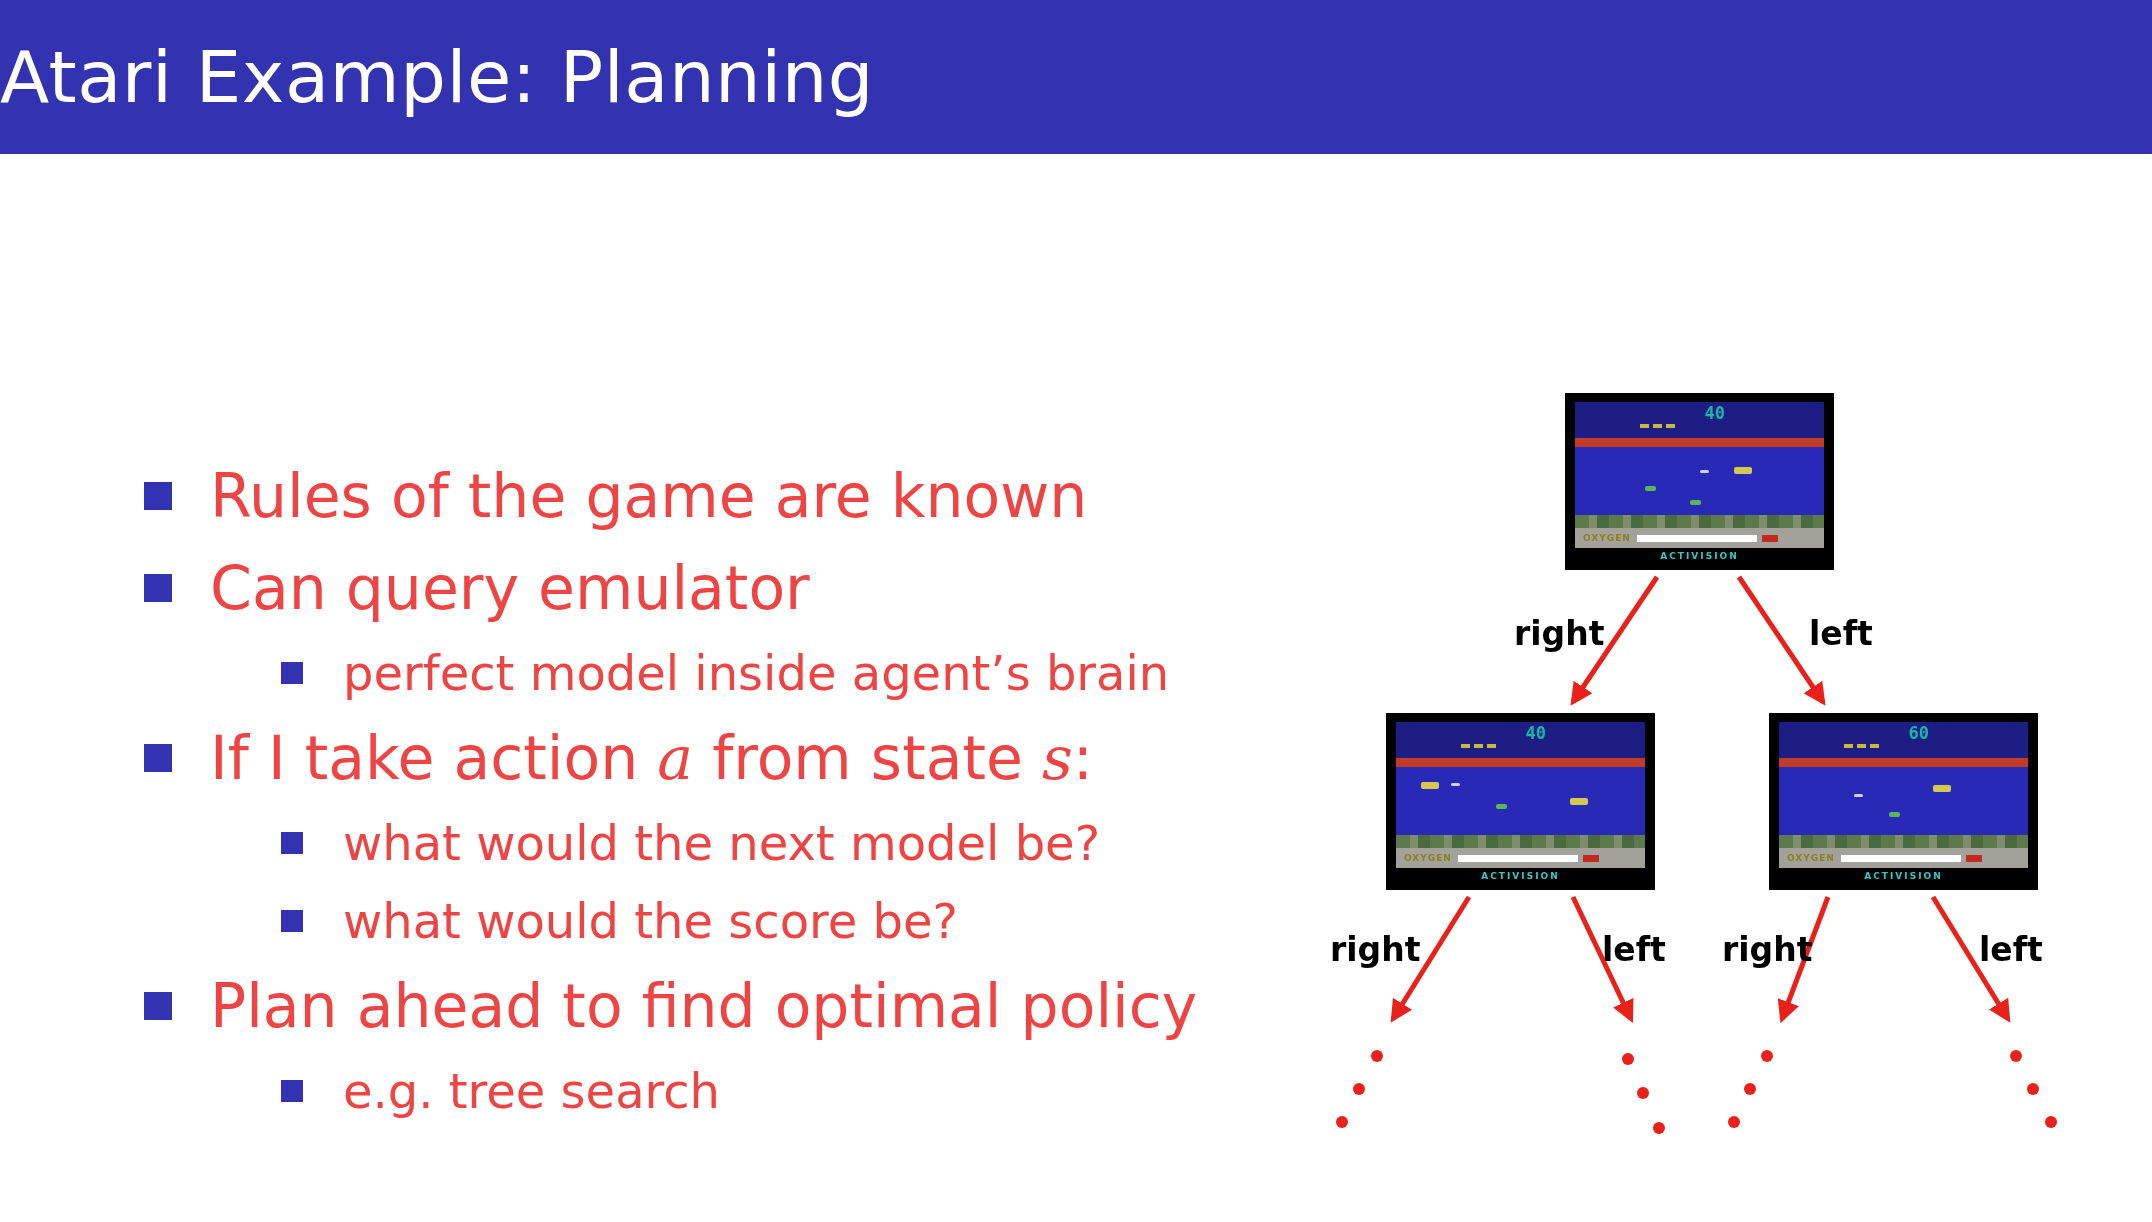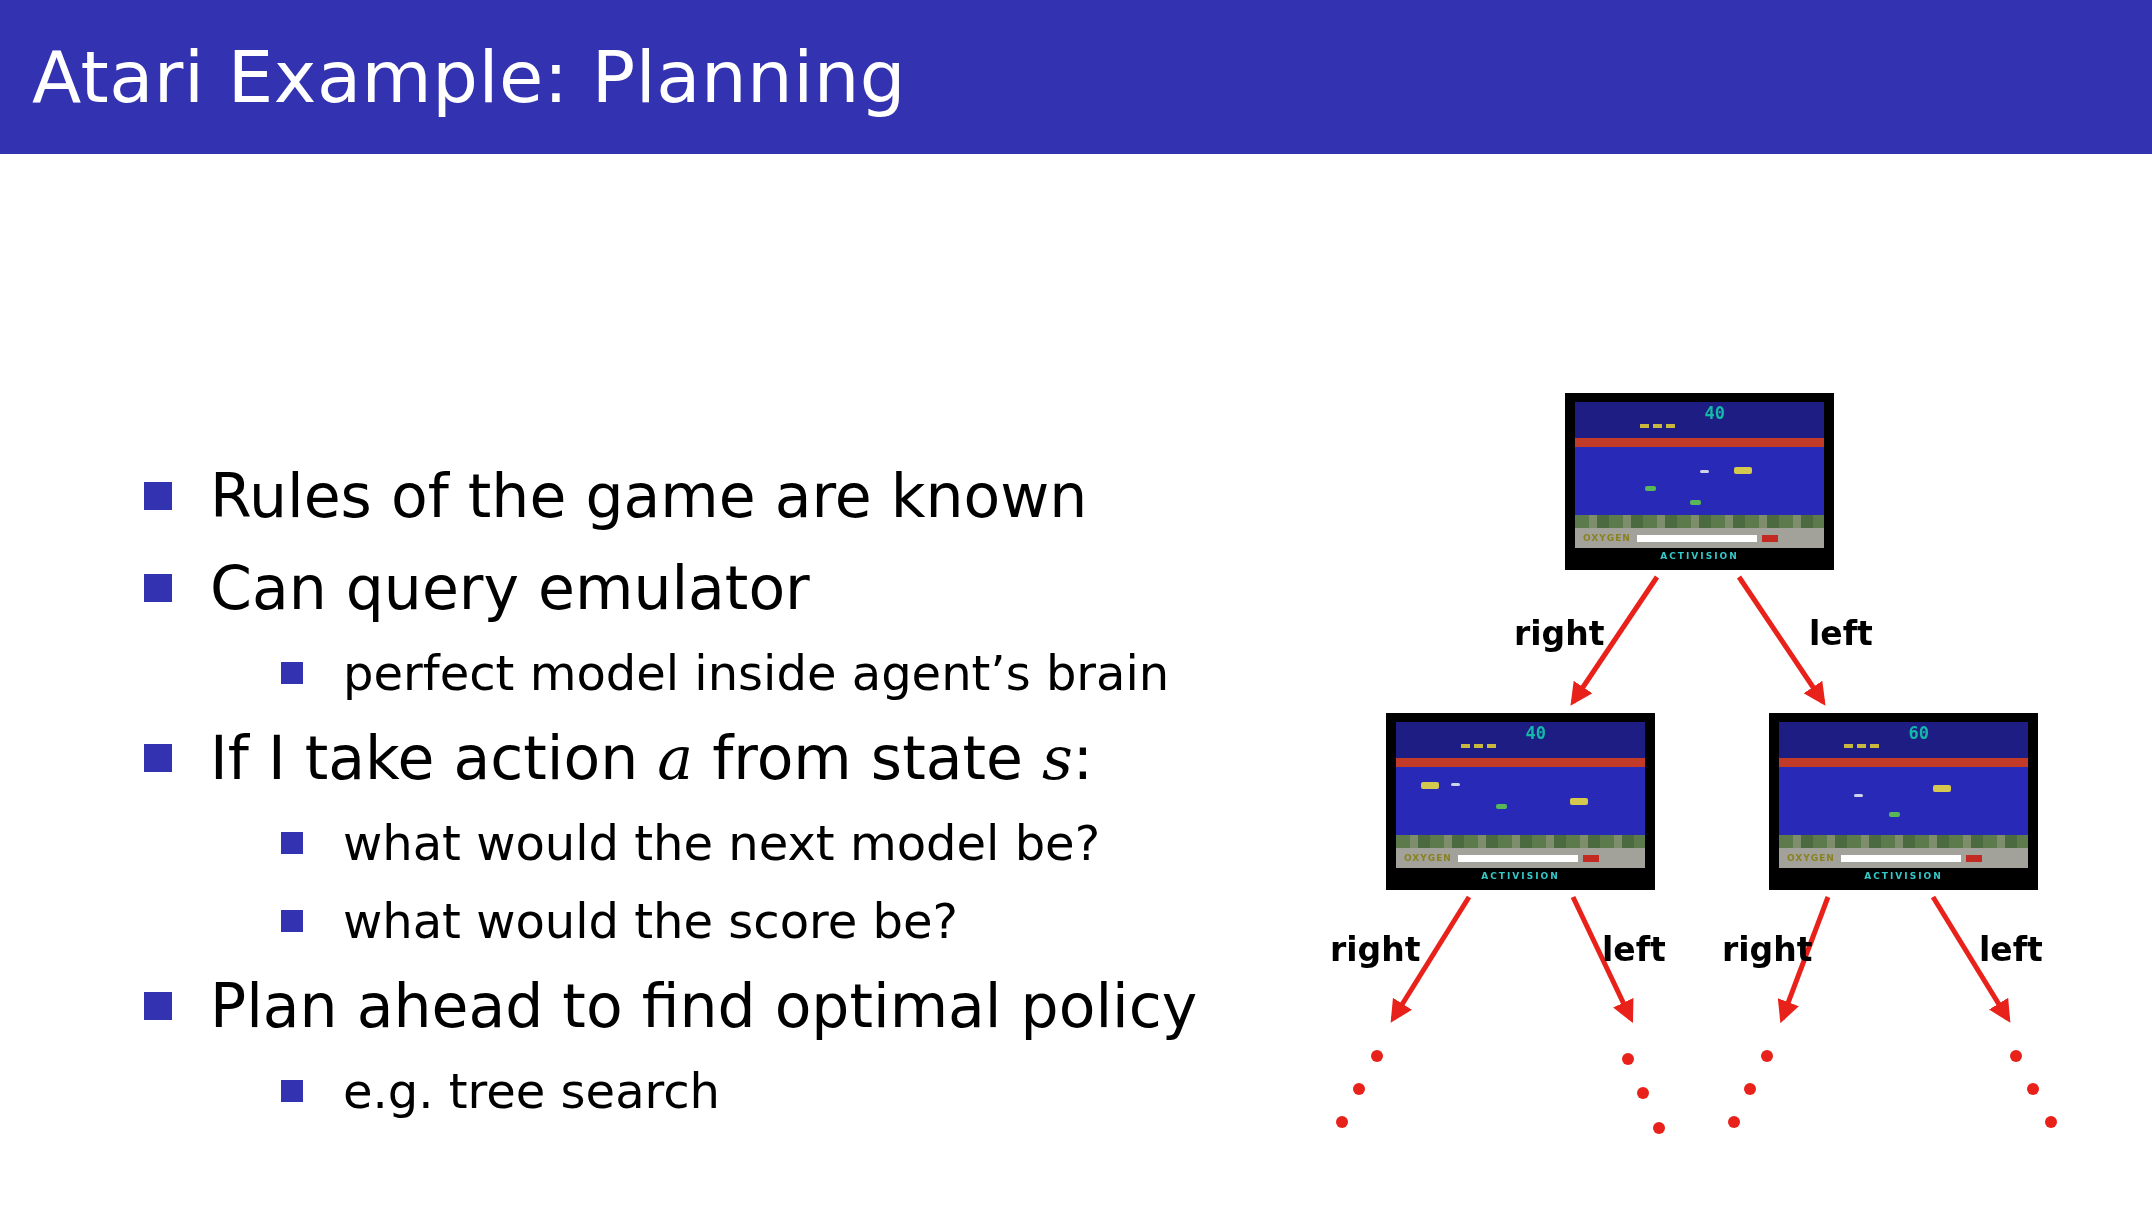--- a/index.html
+++ b/index.html
@@ -3,25 +3,25 @@
 <meta charset="utf-8">
 <style>
   * { margin:0; padding:0; box-sizing:border-box; }
   html,body { background:#ffffff; }
   body { font-family:"DejaVu Sans","Liberation Sans",sans-serif; }
 
   .slide { position:relative; width:2152px; height:1222px; background:#ffffff; overflow:hidden; }
 
   
   .titlebar { position:absolute; left:0; top:0; width:100%; height:154px;
-              background:#3333b2; display:flex; align-items:center; padding-left:32px; }
+              background:#3333b2; display:flex; align-items:center; }
   .titlebar h1 { color:#ffffff; font-size:72px; font-weight:500; letter-spacing:0.5px; }
 
   
-  .bullets { position:absolute; left:144px; top:450px; width:1160px; color:#000000; }
+  .bullets { position:absolute; left:144px; top:450px; width:1160px; color:#ef4444; }
   .row { display:flex; align-items:center; }
   .row.l1 { height:92px; font-size:60px; }
   .row.l2 { height:78px; font-size:48px; padding-left:137px; }
   .sq { flex:none; background:#3333b2; }
   .l1 .sq { width:28px; height:28px; margin-right:38px; }
   .l2 .sq { width:22px; height:22px; margin-right:40px; }
   .mvar { font-style:italic; font-family:"DejaVu Serif","Liberation Serif",serif; }
 
   
   .diagram { position:absolute; left:1304px; top:377px; width:782px; height:796px; }

